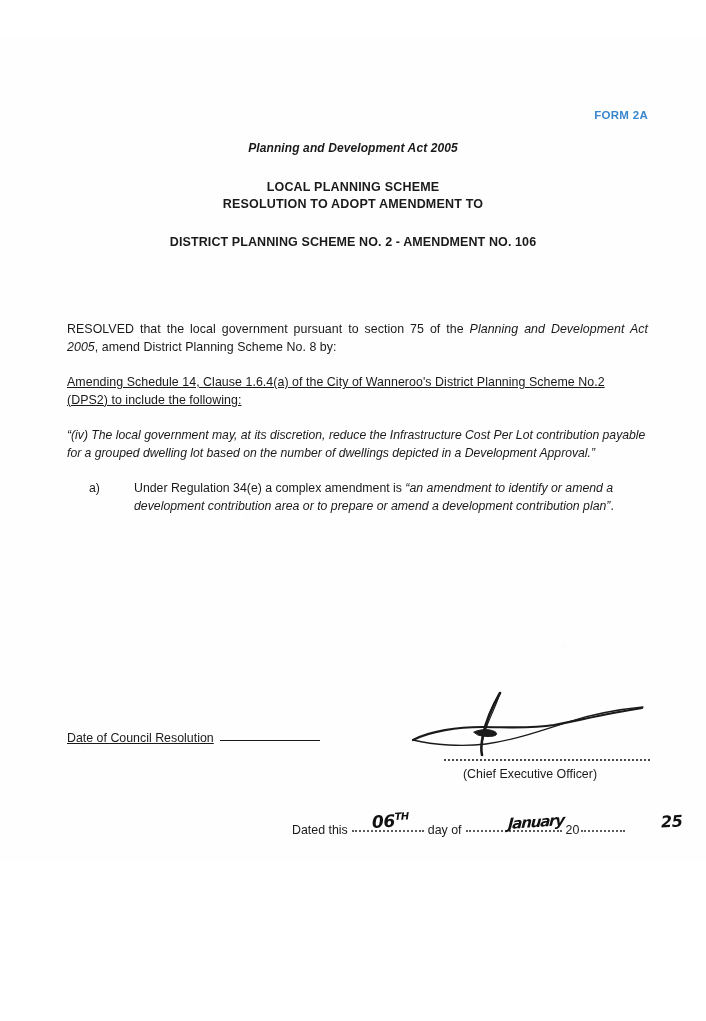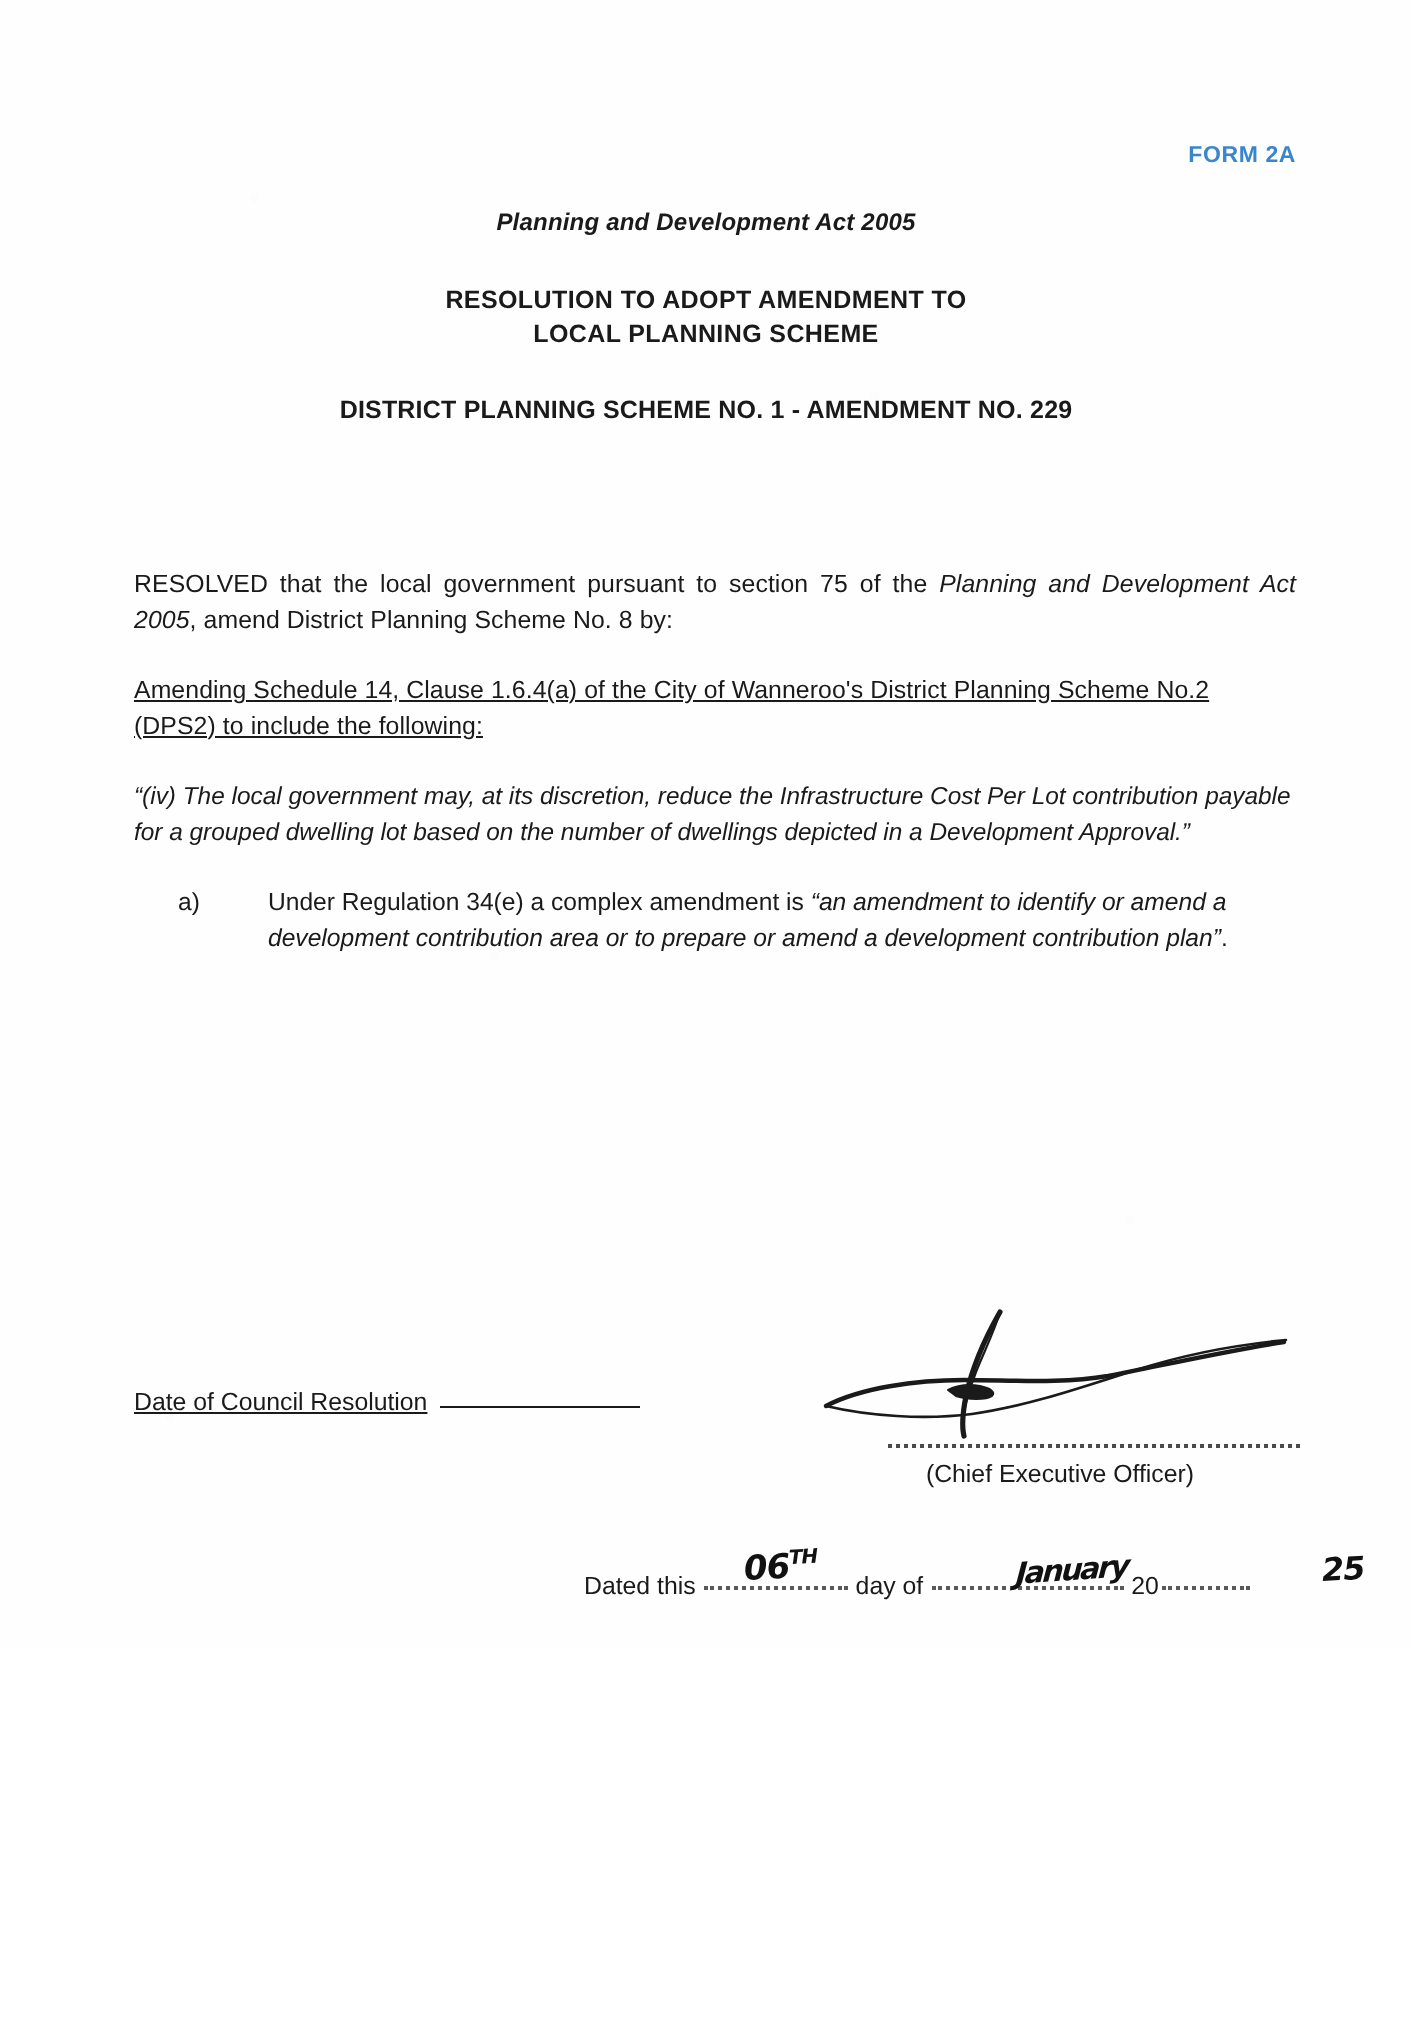--- a/index.html
+++ b/index.html
@@ -11,20 +11,21 @@
   body {
     font-family: "Liberation Sans", sans-serif;
     color: #1a1a1a;
   }
   .page {
     position: relative;
     width: 706px;
     height: 824px;
     background: #fefefe;
     overflow: hidden;
+    margin-top: 37px;
   }
   
   .scan-noise {
     position: absolute;
     inset: 0;
     pointer-events: none;
     background-image:
       radial-gradient(circle at 18% 12%, rgba(0,0,0,0.012) 0 2px, transparent 3px),
       radial-gradient(circle at 62% 24%, rgba(0,0,0,0.010) 0 2px, transparent 3px),
       radial-gradient(circle at 35% 58%, rgba(0,0,0,0.012) 0 2px, transparent 3px),
@@ -237,24 +238,24 @@
   <div class="bleed" style="top:905px;">
     <div></div>
     <div></div>
   </div>
 
   <div class="form-tag">FORM 2A</div>
 
   <div class="titles">
     <div class="t-act">Planning and Development Act 2005</div>
     <div class="t-res">
+      <div>LOCAL PLANNING SCHEME</div>
       <div>RESOLUTION TO ADOPT AMENDMENT TO</div>
-      <div>LOCAL PLANNING SCHEME</div>
     </div>
-    <div class="t-scheme">DISTRICT PLANNING SCHEME NO. 1 - AMENDMENT NO. 229</div>
+    <div class="t-scheme">DISTRICT PLANNING SCHEME NO. 2 - AMENDMENT NO. 106</div>
   </div>
 
   <div class="body-area">
 
     <p class="para"><span>RESOLVED that the local government pursuant to section 75 of the </span><em class="i">Planning and Development Act 2005</em><span>, amend District Planning Scheme No. 8 by:</span></p>
 
     <p class="para nojust">Amending Schedule 14, Clause 1.6.4(a) of the City of Wanneroo's District Planning Scheme No.2 (DPS2) to include the following:</p>
 
     <p class="quote">“(iv) The local government may, at its discretion, reduce the Infrastructure Cost Per Lot contribution payable for a grouped dwelling lot based on the number of dwellings depicted in a Development Approval.”</p>
 

